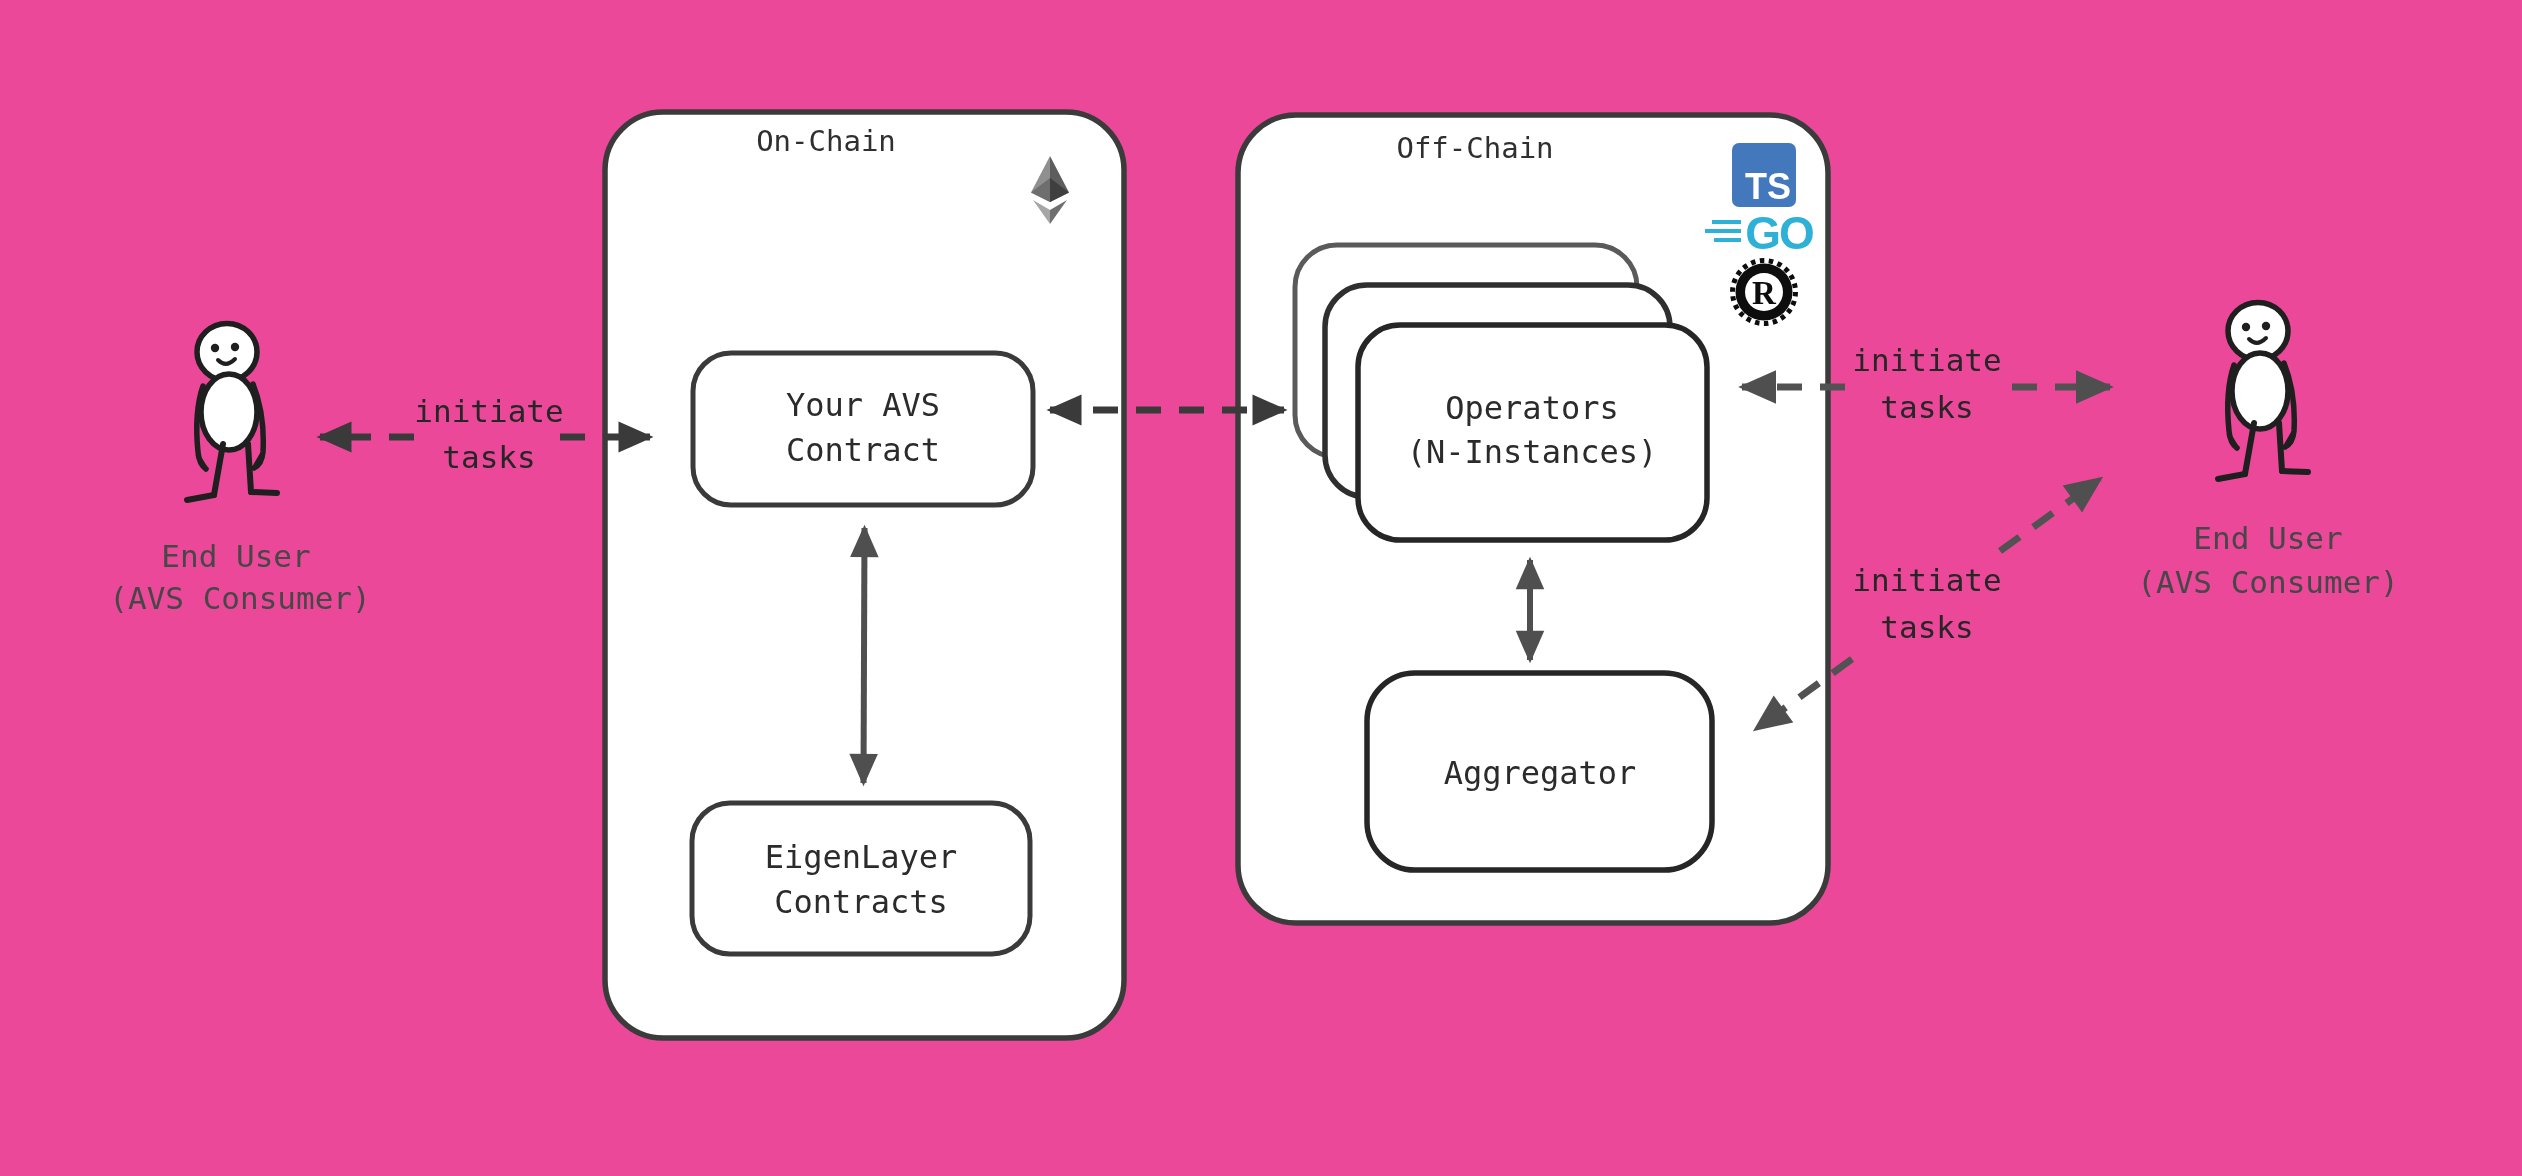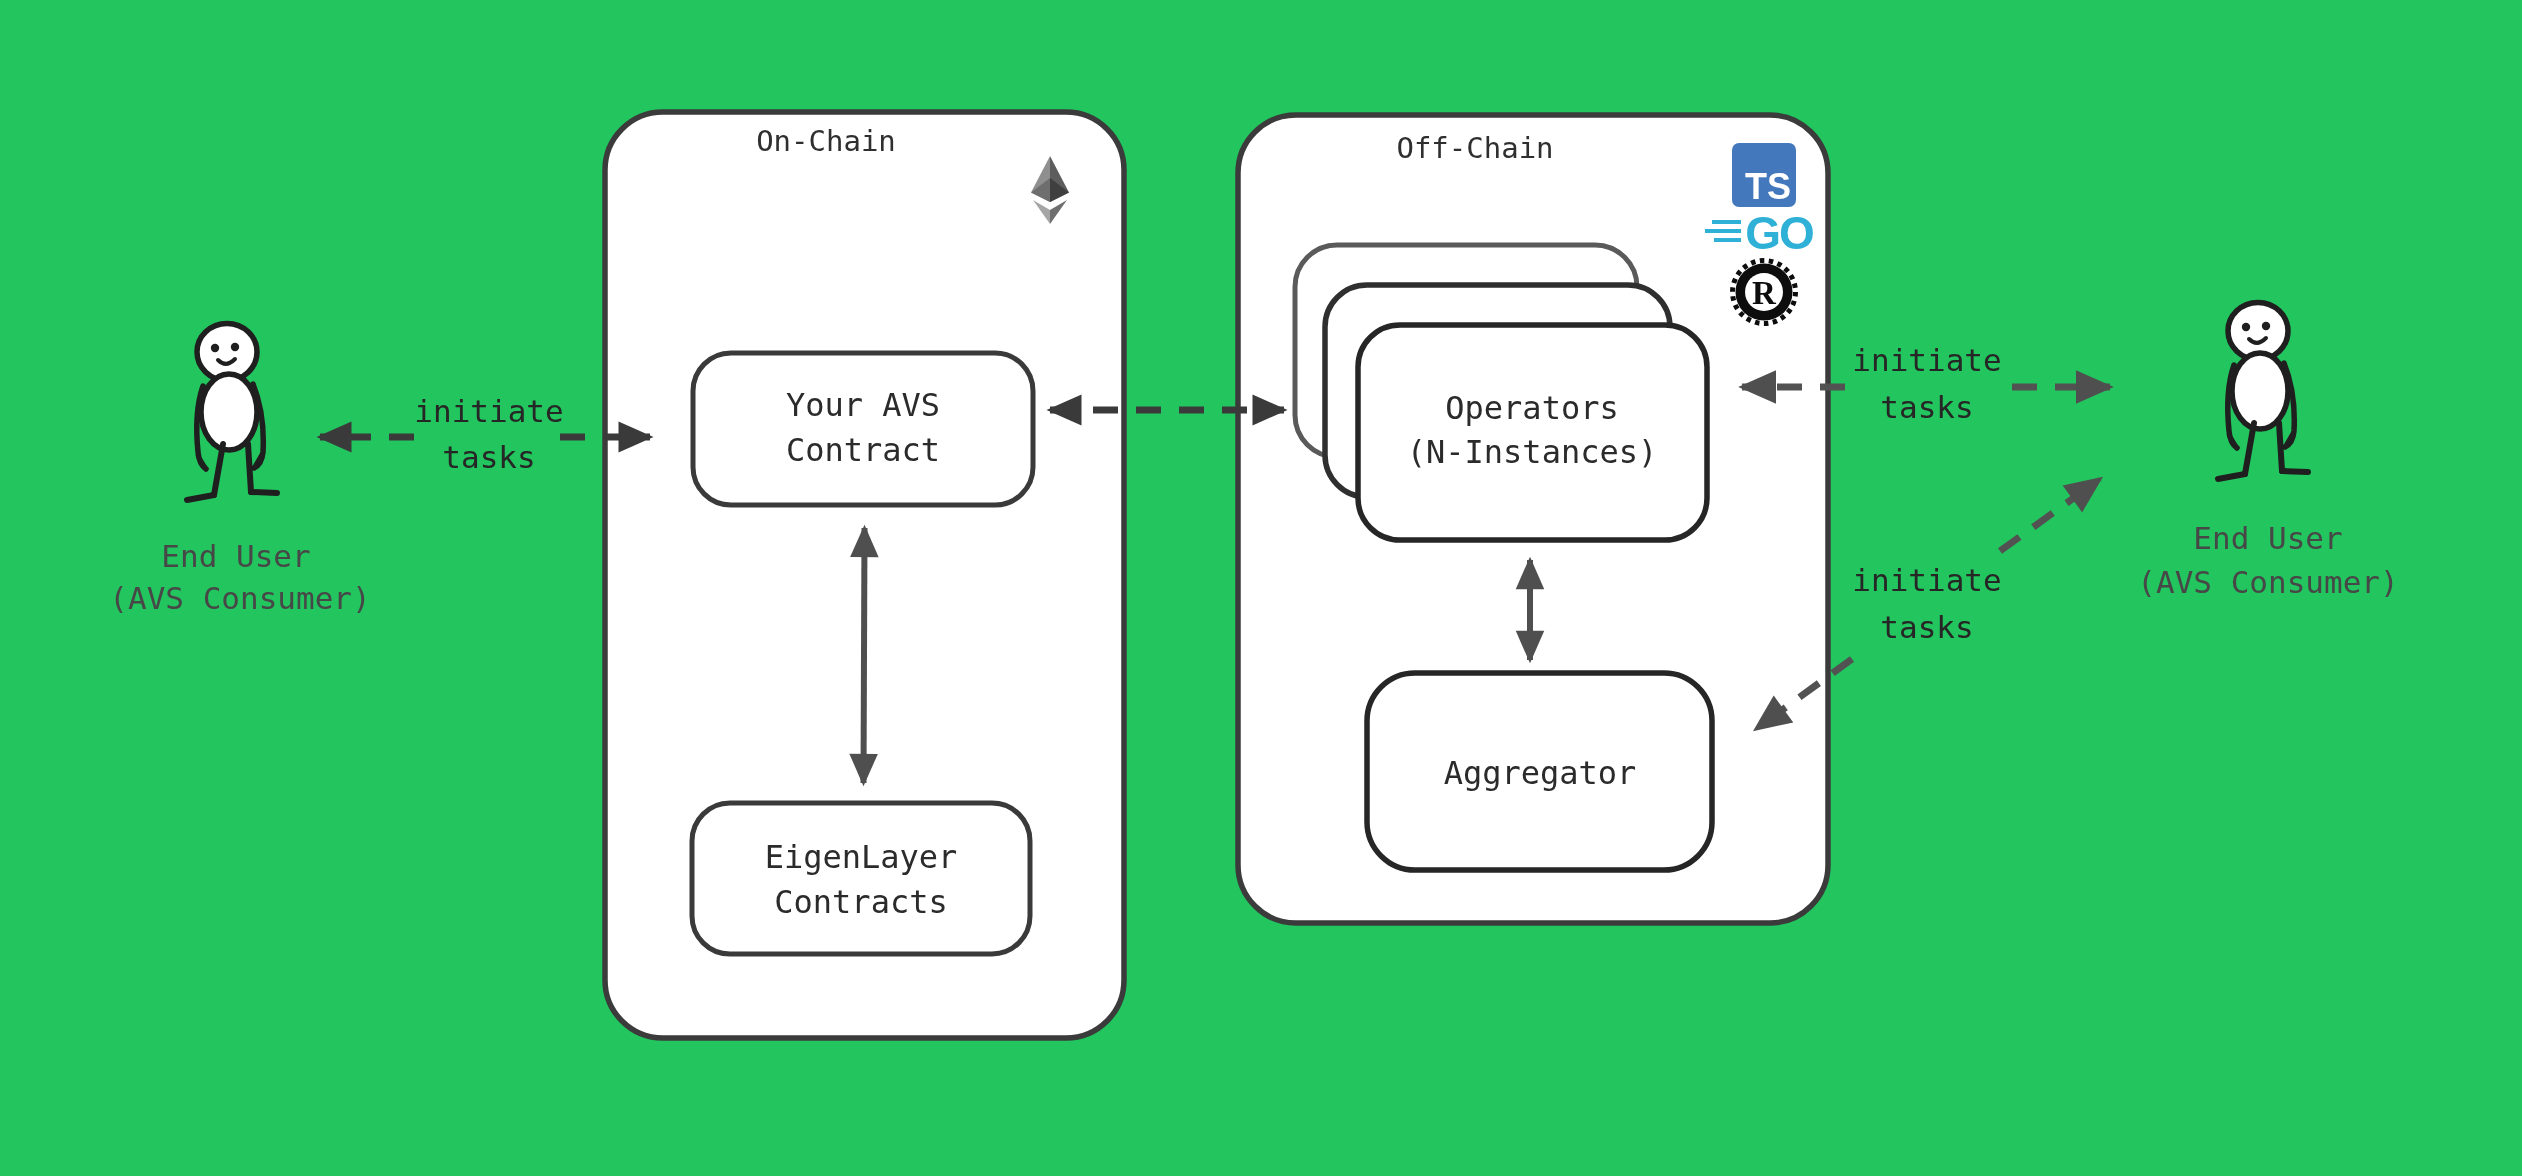--- a/index.html
+++ b/index.html
@@ -1,16 +1,16 @@
 <!DOCTYPE html>
 <html><head>
 <meta charset="utf-8">
 <style>
   html,body{margin:0;padding:0;background:#ffffff;}
-  .stage{position:relative;width:2522px;height:1176px;background:#22c55e;overflow:hidden;}
+  .stage{position:relative;width:2522px;height:1176px;background:#ec4899;overflow:hidden;}
   svg{display:block;}
   text{font-family:"DejaVu Sans Mono",monospace;}
   .title-text{font-size:29px;fill:#2f2f2f;}
   .node-text{font-size:32px;fill:#2b2b2b;}
   .edge-text{font-size:31px;fill:#262626;}
   .user-text{font-size:31px;fill:#474747;}
   .ts-text{font-family:"Liberation Sans",sans-serif;font-weight:bold;font-size:36px;fill:#ffffff;}
   .go-text{font-family:"Liberation Sans",sans-serif;font-weight:bold;font-size:46px;letter-spacing:-2px;}
   .rust-text{font-family:"Liberation Serif",serif;font-weight:bold;font-size:33px;fill:#0d0d0d;}
 </style>

